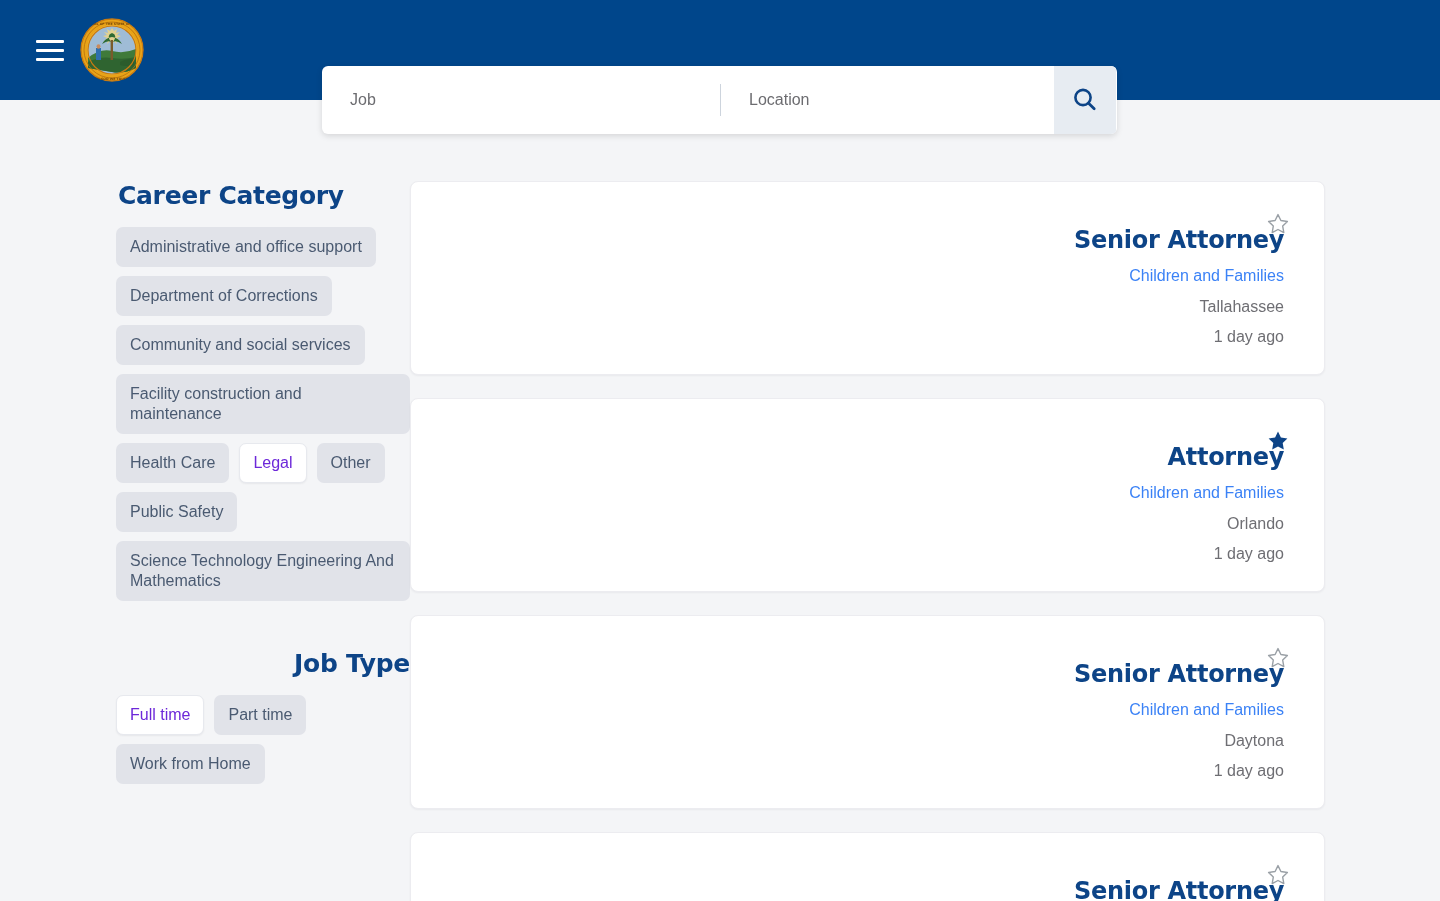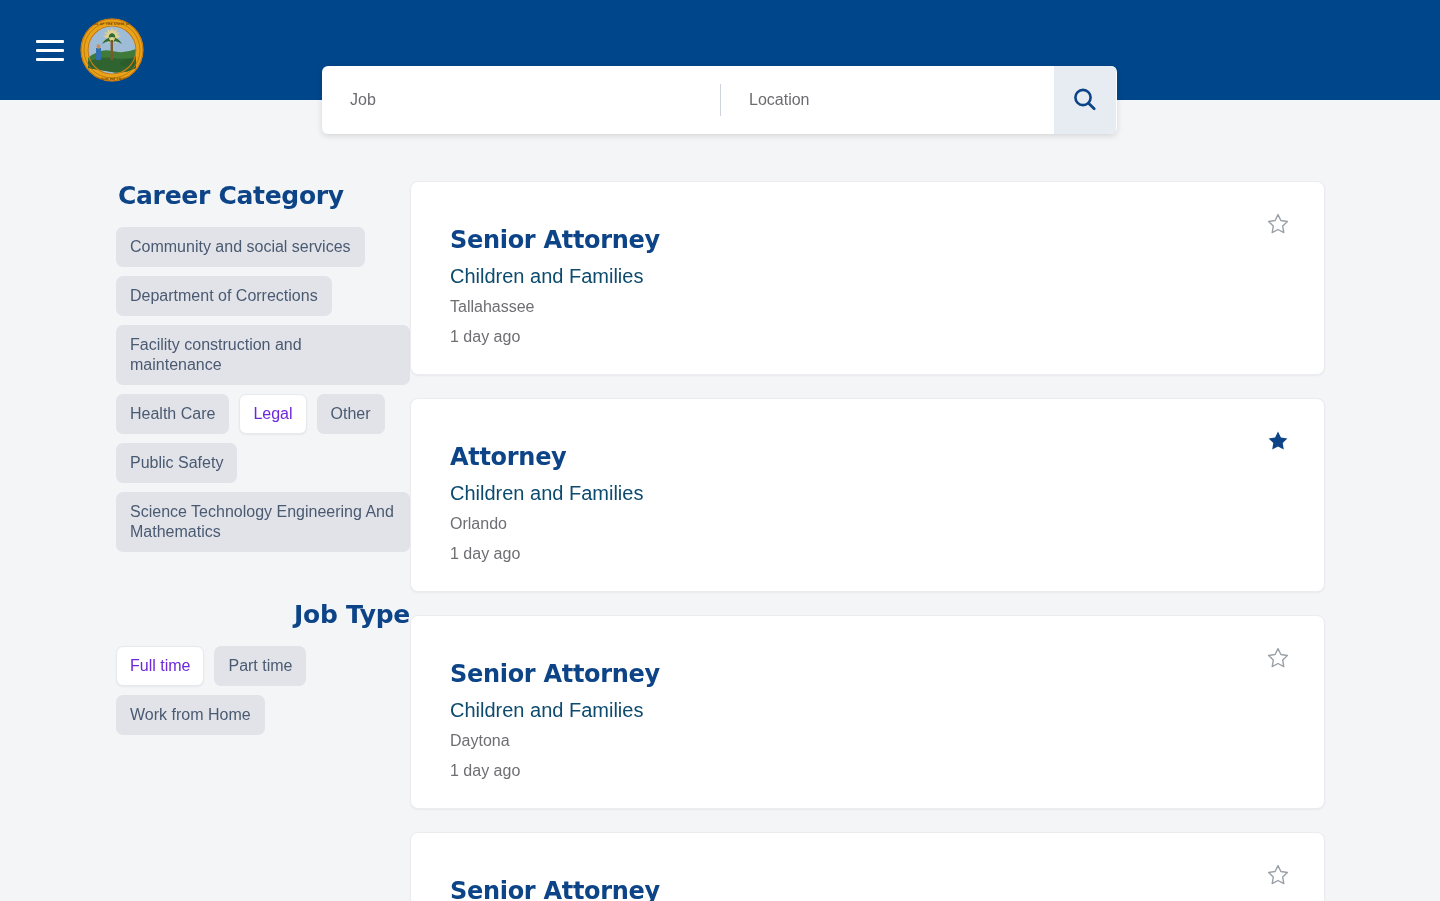--- a/index.html
+++ b/index.html
@@ -139,20 +139,21 @@
   }
   .facet-title.second { margin-top: 48px; text-align: right; }
 
   
   .joblist {
     flex: 1;
     padding: 81px 115px 0 0;
     display: flex;
     flex-direction: column;
     gap: 23px;
+    text-align: right;
   }
   .job-card {
     position: relative;
     background: #ffffff;
     border: 1px solid #ececf0;
     border-radius: 8px;
     box-shadow: 0 1px 2px rgba(16,24,40,0.05);
     min-height: 194px;
     padding: 43px 40px 0 39px;
     cursor: pointer;
@@ -161,22 +162,22 @@
   .job-title {
     font-family: "DejaVu Sans", sans-serif;
     font-size: 24px;
     font-weight: bold;
     color: #0d4487;
     letter-spacing: -0.3px;
     line-height: 30px;
     margin: 0 0 11px 0;
   }
   .job-dept {
-    font-size: 20px;
-    color: #0c4a6e;
+    font-size: 16px;
+    color: #3b82f6;
     line-height: 20px;
     margin-bottom: 11px;
     cursor: pointer;
     display: inline-block;
   }
   .job-loc {
     font-size: 16px;
     color: #6e6e73;
     line-height: 20px;
     margin-bottom: 10px;
@@ -247,22 +248,23 @@
   </div>
 </div>
 
 <div class="page">
 
   <aside class="sidebar">
 
     <h2 class="facet-title">Career Category</h2>
 
     <div class="chips">
+      <button class="chip">Administrative and office support</button>
+      <button class="chip">Department of Corrections</button>
       <button class="chip">Community and social services</button>
-      <button class="chip">Department of Corrections</button>
       <button class="chip">Facility construction and maintenance</button>
       <button class="chip">Health Care</button>
       <button class="chip selected">Legal</button>
       <button class="chip">Other</button>
       <button class="chip">Public Safety</button>
       <button class="chip">Science Technology Engineering And Mathematics</button>
     </div>
 
     <h2 class="facet-title second">Job Type</h2>
 

